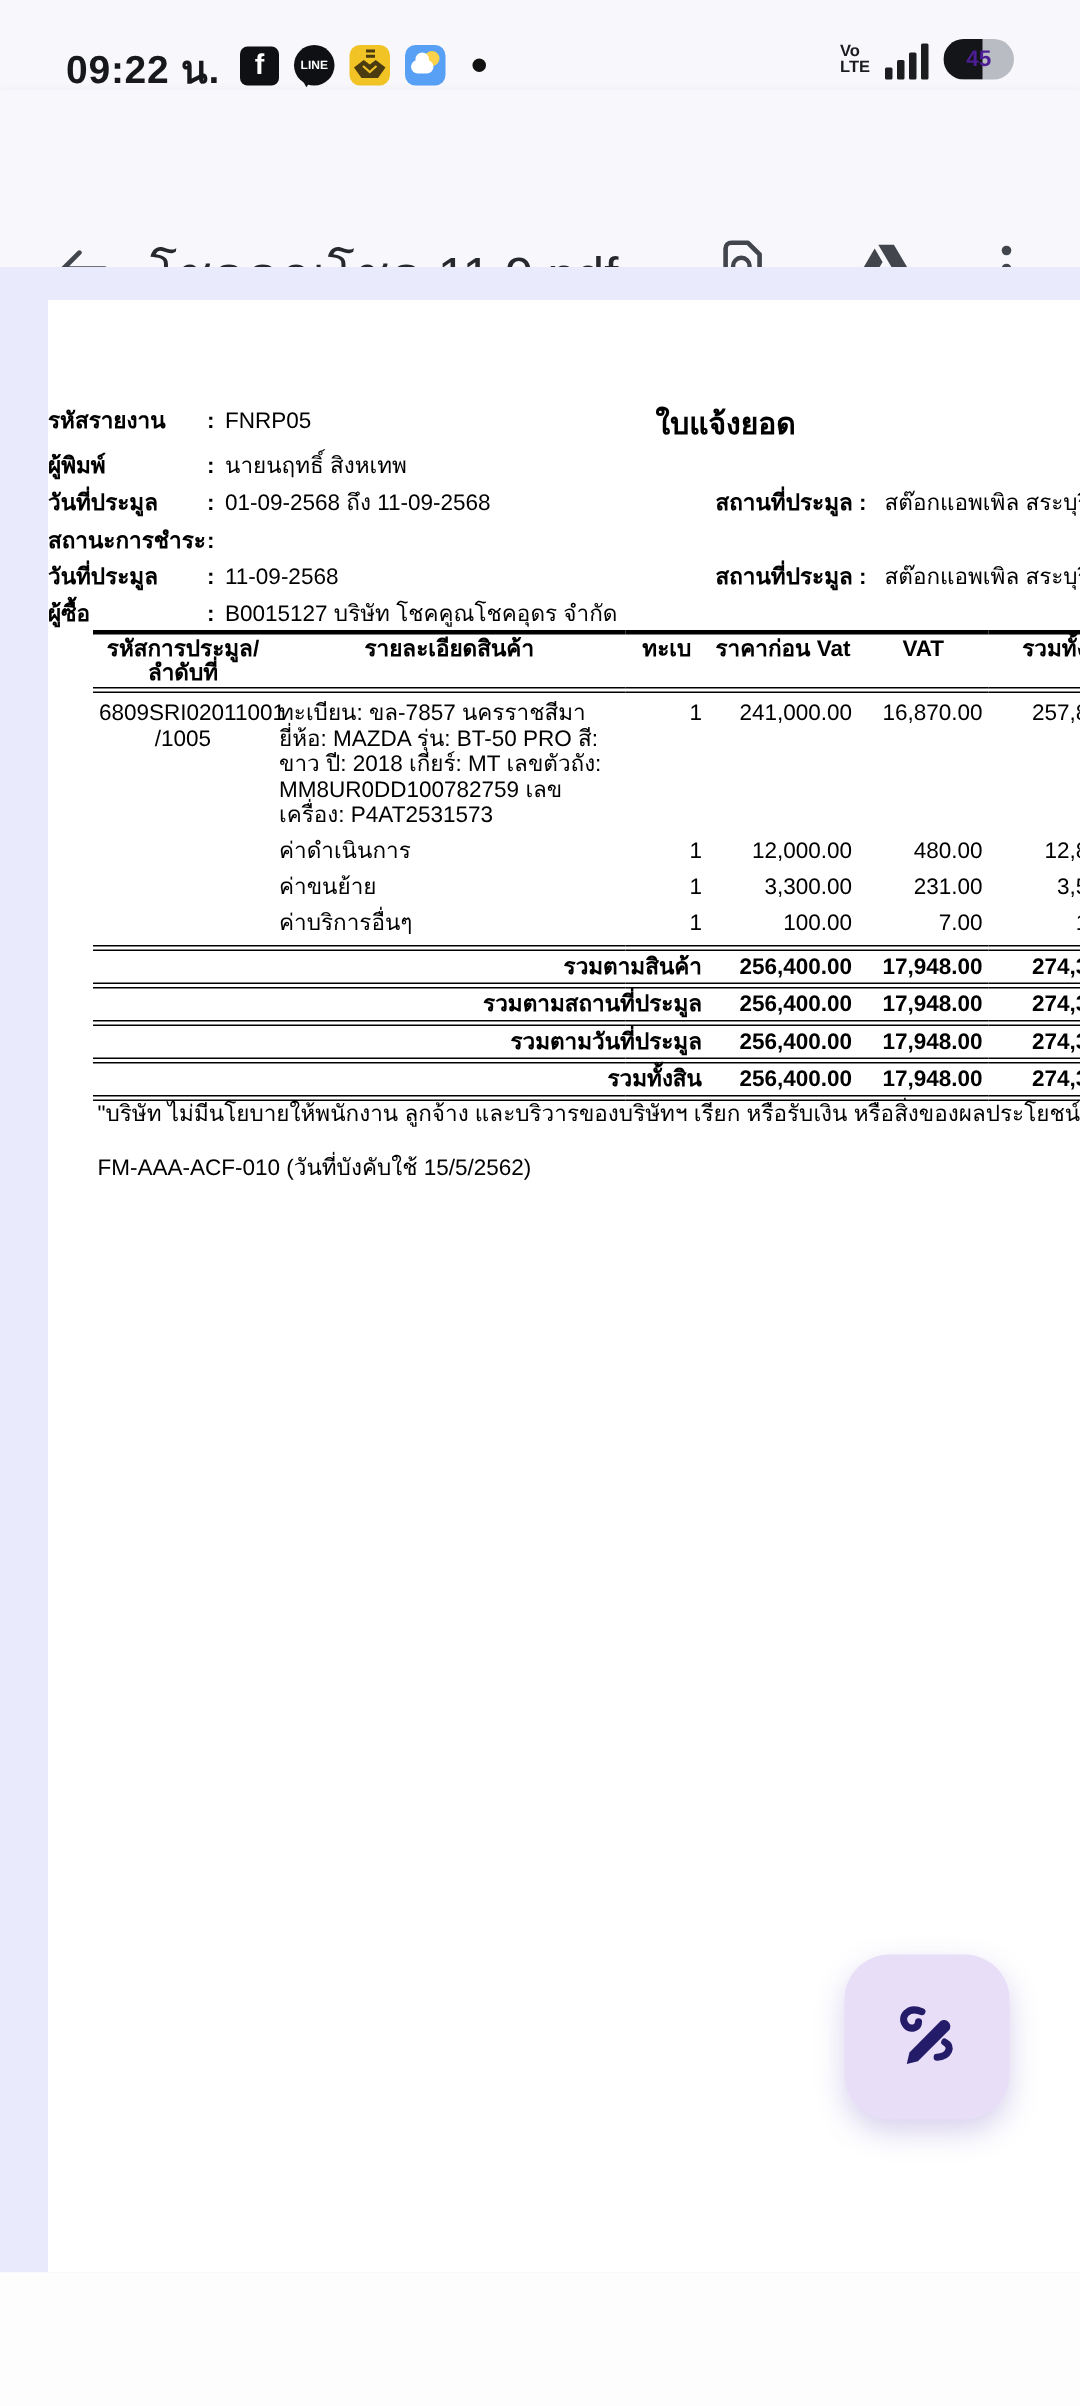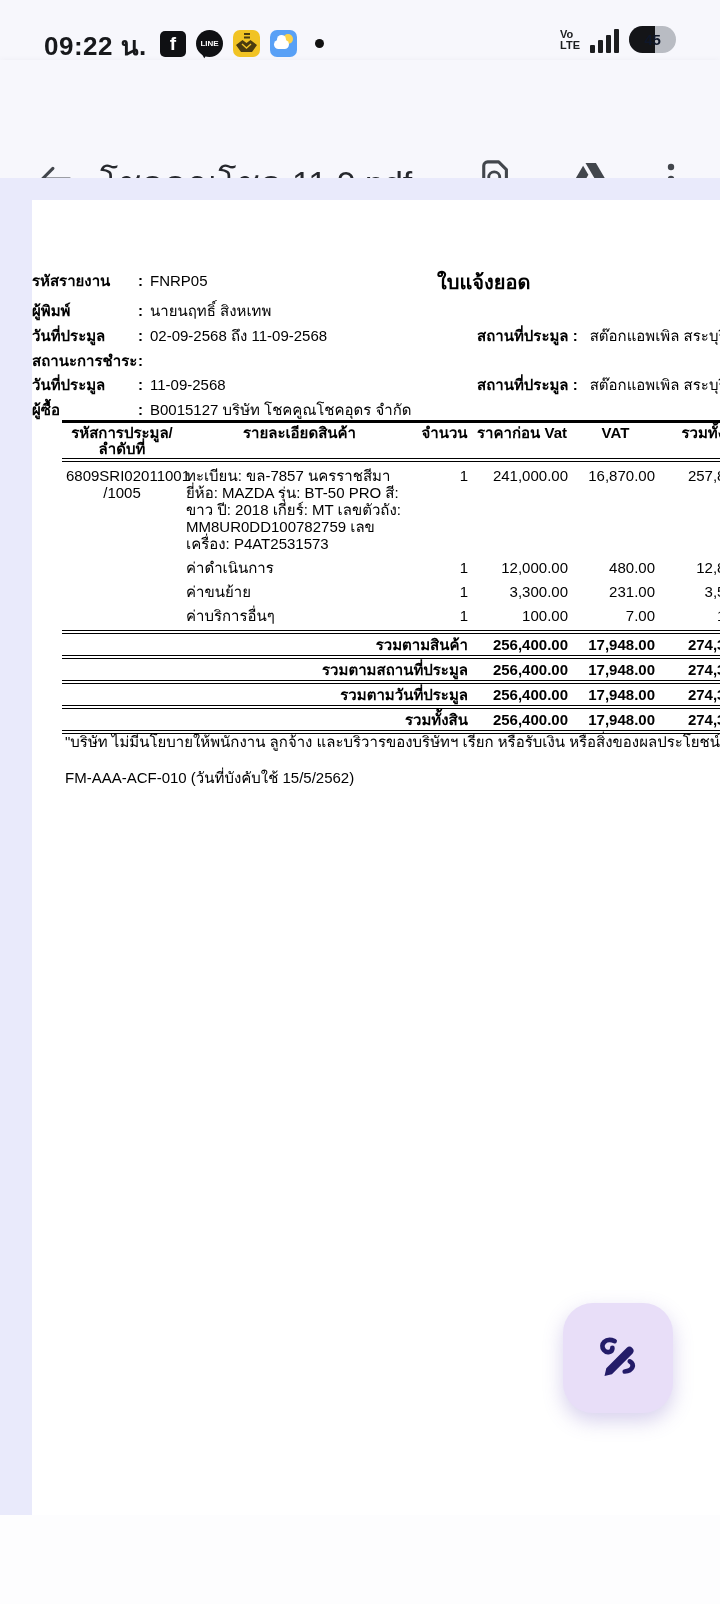--- a/index.html
+++ b/index.html
@@ -19,21 +19,21 @@
   .weather-sun{position:absolute;right:4px;top:4px;width:10px;height:10px;border-radius:50%;background:#fbd249;}
   .weather-cloud{position:absolute;left:4px;top:10px;width:15px;height:9px;border-radius:8px;background:#fff;}
   .weather-cloud::before{content:"";position:absolute;left:3px;top:-5px;width:9px;height:9px;border-radius:50%;background:#fff;}
   .notif-dot{width:9px;height:9px;border-radius:50%;background:#111;margin-left:8px;}
   .sb-right{position:absolute;right:44px;top:26px;display:flex;align-items:center;gap:10px;}
   .volte{font-size:11px;line-height:11px;font-weight:bold;color:#1b1c1e;text-align:left;}
   .signal{display:flex;align-items:flex-end;gap:3px;height:26px;}
   .signal i{display:block;width:5px;background:#1c1d1f;border-radius:1px;}
   .battery{width:47px;height:27px;border-radius:14px;background:#b9bcc3;position:relative;overflow:hidden;}
   .battery-fill{position:absolute;left:0;top:0;bottom:0;width:26px;background:#141518;}
-  .battery-num{position:absolute;inset:0;display:flex;align-items:center;justify-content:center;color:#0f172a;font-size:15px;font-weight:bold;}
+  .battery-num{position:absolute;inset:0;display:flex;align-items:center;justify-content:center;color:#4c1d95;font-size:15px;font-weight:bold;}
 
   
   .app-bar{position:absolute;top:60px;left:0;width:720px;height:118px;background:#f7f7fc;box-shadow:0 2px 7px rgba(70,72,110,.10);}
   .ab-back{position:absolute;left:36px;top:100px;cursor:pointer;}
   .ab-title{position:absolute;left:100px;top:96px;font-size:34px;color:#26282d;white-space:nowrap;}
   .ab-find{position:absolute;left:477px;top:98px;cursor:pointer;}
   .ab-drive{position:absolute;left:568px;top:97px;cursor:pointer;}
   .ab-menu{position:absolute;left:666px;top:103px;cursor:pointer;}
 
   
@@ -157,21 +157,21 @@
         <span class="info-value">FNRP05</span>
       </div>
       <div class="info-row" style="top:102px">
         <span class="info-label">ผู้พิมพ์</span>
         <span class="info-colon">:</span>
         <span class="info-value">นายนฤทธิ์  สิงหเทพ</span>
       </div>
       <div class="info-row" style="top:127px">
         <span class="info-label">วันที่ประมูล</span>
         <span class="info-colon">:</span>
-        <span class="info-value">02-09-2568 ถึง 11-09-2568</span>
+        <span class="info-value">01-09-2568 ถึง 11-09-2568</span>
       </div>
       <div class="info-row" style="top:152px">
         <span class="info-label">สถานะการชำระ</span>
         <span class="info-colon">:</span>
         <span class="info-value"></span>
       </div>
       <div class="info-row" style="top:176px">
         <span class="info-label">วันที่ประมูล</span>
         <span class="info-colon">:</span>
         <span class="info-value">11-09-2568</span>
@@ -200,21 +200,21 @@
             <col style="width:55px">
           <col style="width:100px">
             <col style="width:87px">
             <col style="width:108px">
         </colgroup>
         <thead>
           <tr>
             <th class="pre">รหัสการประมูล/
 ลำดับที่</th>
             <th>รายละเอียดสินค้า</th>
-            <th>จำนวน</th>
+            <th>ทะเบ</th>
             <th>ราคาก่อน Vat</th>
             <th>VAT</th>
             <th>รวมทั้งสิ้น</th>
           </tr>
         </thead>
         <tbody>
           <tr class="item">
             <td class="ctr pre">6809SRI02011001
 /1005</td>
             <td>ทะเบียน: ขล-7857 นครราชสีมา ยี่ห้อ: MAZDA รุ่น: BT-50 PRO  สี: ขาว ปี: 2018 เกียร์: MT เลขตัวถัง: MM8UR0DD100782759 เลขเครื่อง: P4AT2531573</td>

